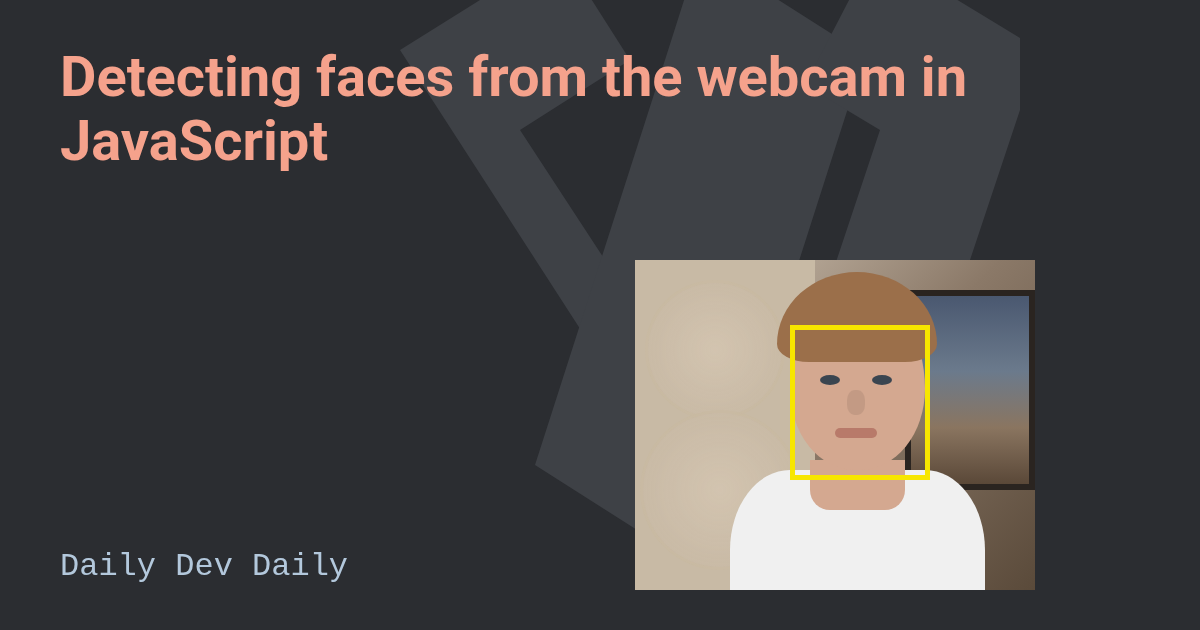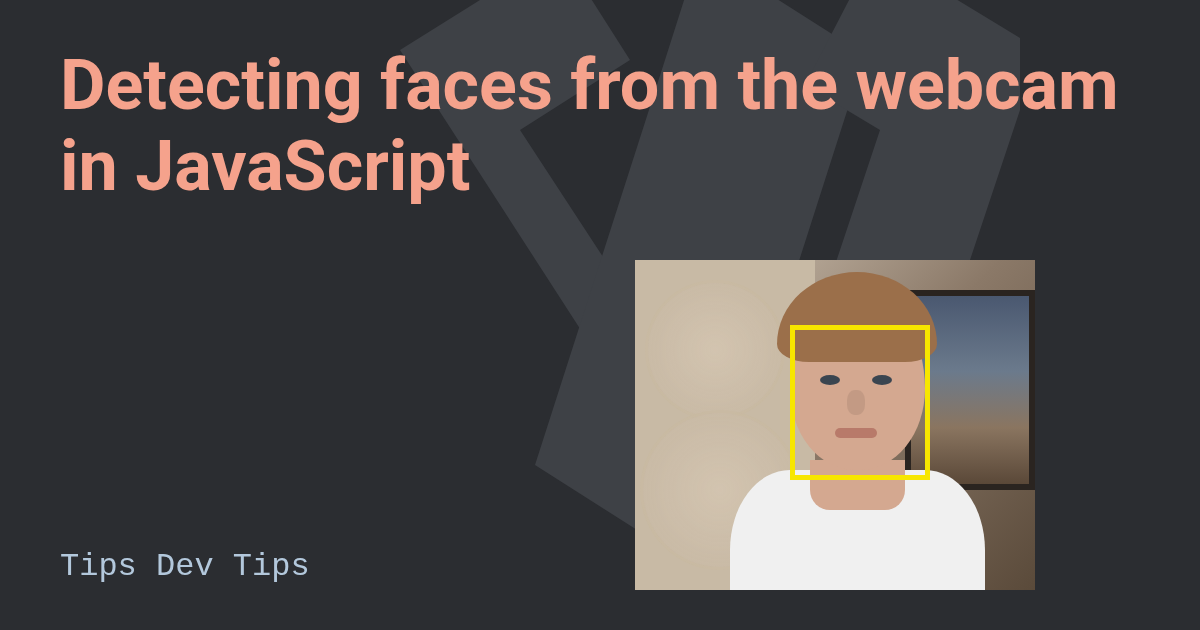--- a/index.html
+++ b/index.html
@@ -24,21 +24,21 @@
       left: 320px;
       width: 700px;
       height: 700px;
       z-index: 1;
     }
     .title {
       position: absolute;
       top: 45px;
       left: 60px;
       right: 60px;
-      font-size: 70px;
+      font-size: 56px;
       font-weight: 700;
       color: #f5a28c;
       line-height: 1.15;
       z-index: 2;
     }
     .site-name {
       position: absolute;
       bottom: 45px;
       left: 60px;
       font-size: 32px;
@@ -168,21 +168,21 @@
 <body>
 
 <svg class="bg-shape bg-shape-1" viewBox="0 0 700 700">
   <path d="M 80 60 L 240 -40 L 310 70 L 200 140 L 370 400 L 480 330 L 550 440 L 390 540 Z" fill="#3e4146"></path>
   <path d="M 380 -40 L 545 65 L 380 580 L 215 475 L 345 70 Z" fill="#3e4146"></path>
   <path d="M 555 -40 L 720 60 L 560 540 L 450 470 L 560 140 L 485 95 Z" fill="#3e4146"></path>
 </svg>
 
 <h1 class="title">Detecting faces from the webcam in JavaScript</h1>
 
-<div class="site-name">Tips Dev Tips</div>
+<div class="site-name">Daily Dev Daily</div>
 
 <div class="webcam-frame">
   <div class="wall-pattern">
     <div class="lace-circle lace-1"></div>
     <div class="lace-circle lace-2"></div>
   </div>
   <div class="painting"></div>
   <div class="shirt"></div>
   <div class="neck"></div>
   <div class="head"></div>

